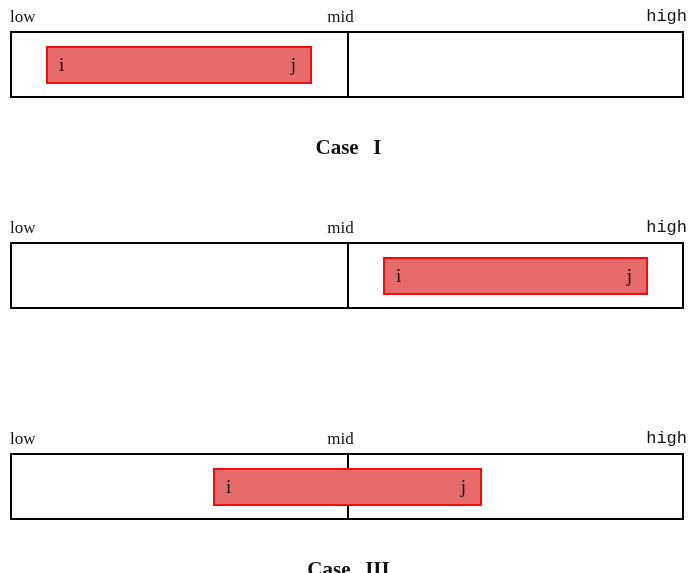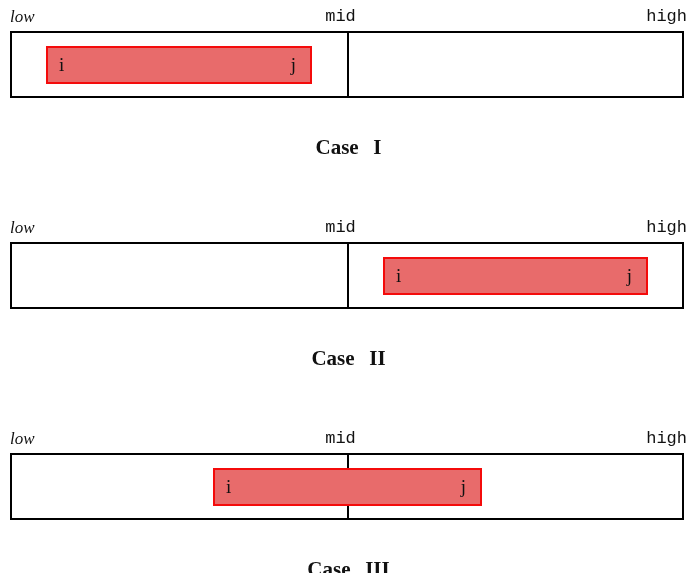--- a/index.html
+++ b/index.html
@@ -19,22 +19,22 @@
   #case1 { top: 6px; }
   #case2 { top: 217px; }
   #case3 { top: 428px; }
 
   .labels {
     position: relative;
     height: 24px;
     font-size: 17px;
     line-height: 22px;
   }
-  .label-low  { position: absolute; left: 0; top: 0; font-style: italic; }
-  .label-mid  { position: absolute; left: calc(50% - 8px); transform: translateX(-50%); top: 0; font-family: Liberation Mono, monospace; }
+  .label-low  { position: absolute; left: 0; top: 0; }
+  .label-mid  { position: absolute; left: calc(50% - 8px); transform: translateX(-50%); top: 0; }
   .label-high { position: absolute; right: 0; top: 0; font-family: Liberation Mono, monospace; }
 
   .track {
     position: relative;
     margin-top: 1px;
     width: 674px;
     height: 67px;
     box-sizing: border-box;
     border: 2px solid #000000;
     background: #ffffff;
@@ -98,21 +98,20 @@
     <span class="label-mid">mid</span>
     <span class="label-high">high</span>
   </div>
   <div class="track">
     <div class="mid-line"></div>
     <div class="bar">
       <span>i</span>
       <span>j</span>
     </div>
   </div>
-  <div class="caption">Case II</div>
 </div>
 
 <div class="case" id="case3">
   <div class="labels">
     <span class="label-low">low</span>
     <span class="label-mid">mid</span>
     <span class="label-high">high</span>
   </div>
   <div class="track">
     <div class="mid-line"></div>

